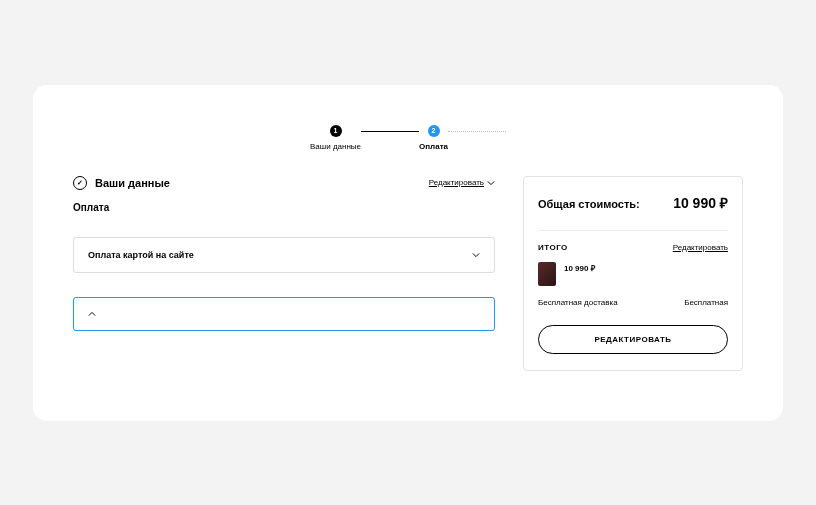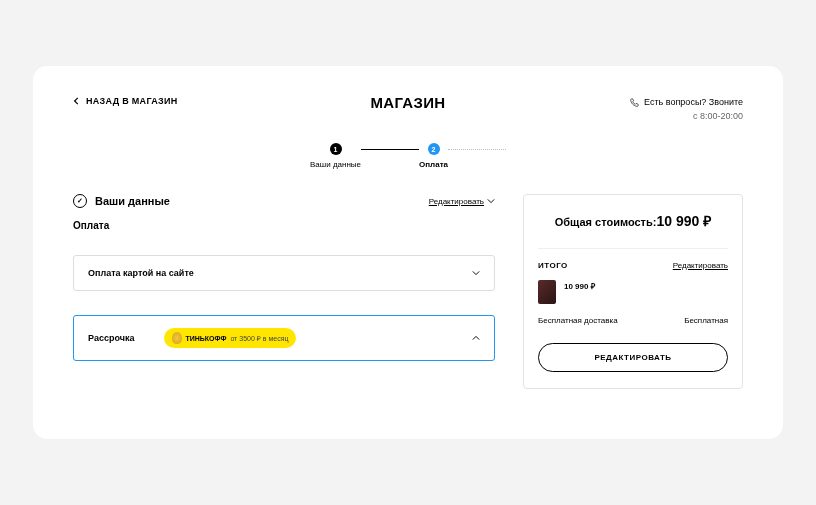--- a/index.html
+++ b/index.html
@@ -176,21 +176,21 @@
       height: 8px;
     }
     .right {
       width: 220px;
       border: 1px solid #e3e3e3;
       border-radius: 4px;
       padding: 16px 14px;
     }
     .total-row {
       display: flex;
-      justify-content: center;
+      justify-content: space-between;
       align-items: baseline;
       margin-bottom: 18px;
     }
     .total-label { font-size: 11px; font-weight: 700; }
     .total-value { font-size: 14px; font-weight: 700; }
     .divider { height: 1px; background: #eee; margin-bottom: 12px; }
     .itogo-row {
       display: flex;
       justify-content: space-between;
       font-size: 8px;
@@ -233,38 +233,20 @@
       font-size: 8px;
       font-weight: 700;
       letter-spacing: 0.5px;
       cursor: pointer;
     }
   </style>
 </head>
 <body>
 
 <div class="card">
-  <div class="header">
-    <div class="back-link">
-      <svg class="chevron" viewBox="0 0 10 10">
-          <path d="M6 1 L2 5 L6 9" stroke="#000" stroke-width="1.5" fill="none"></path>
-        </svg>
-      <span>НАЗАД В МАГАЗИН</span>
-    </div>
-    <div class="logo">МАГАЗИН</div>
-    <div class="help">
-      <div class="help-line1">
-        <svg width="10" height="10" viewBox="0 0 24 24">
-            <path d="M6 2c-1 0-2 1-2 2 0 8 8 16 16 16 1 0 2-1 2-2v-3l-5-2-2 2c-3-1-5-3-6-6l2-2-2-5H6z" fill="none" stroke="#000" stroke-width="1.5"></path>
-          </svg>
-        <span>Есть вопросы? Звоните</span>
-      </div>
-      <div class="help-line2">с 8:00-20:00</div>
-    </div>
-  </div>
 
   <div class="steps">
     <div class="step">
       <div class="step-dot done">1</div>
       <div class="step-label">Ваши данные</div>
     </div>
     <div class="step-sep solid"></div>
     <div class="step">
       <div class="step-dot active">2</div>
       <div class="step-label active">Оплата</div>
@@ -290,30 +272,20 @@
       <div class="sub-title">Оплата</div>
 
       <div class="option">
         <span>Оплата картой на сайте</span>
         <svg class="chevron" viewBox="0 0 10 10">
             <path d="M1 3 L5 7 L9 3" stroke="#000" stroke-width="1.2" fill="none"></path>
           </svg>
       </div>
 
       <div class="option selected">
-        <div class="option-content">
-          <span>Рассрочка</span>
-          <div class="badge">
-            <div class="badge-logo">
-              <span class="shield"></span>
-              <span>ТИНЬКОФФ</span>
-            </div>
-            <span class="badge-text">от 3500 ₽ в месяц</span>
-          </div>
-        </div>
         <svg class="chevron" viewBox="0 0 10 10">
             <path d="M1 7 L5 3 L9 7" stroke="#000" stroke-width="1.2" fill="none"></path>
           </svg>
       </div>
     </div>
 
     <div class="right">
       <div class="total-row">
         <span class="total-label">Общая стоимость:</span>
         <span class="total-value">10 990 ₽</span>

